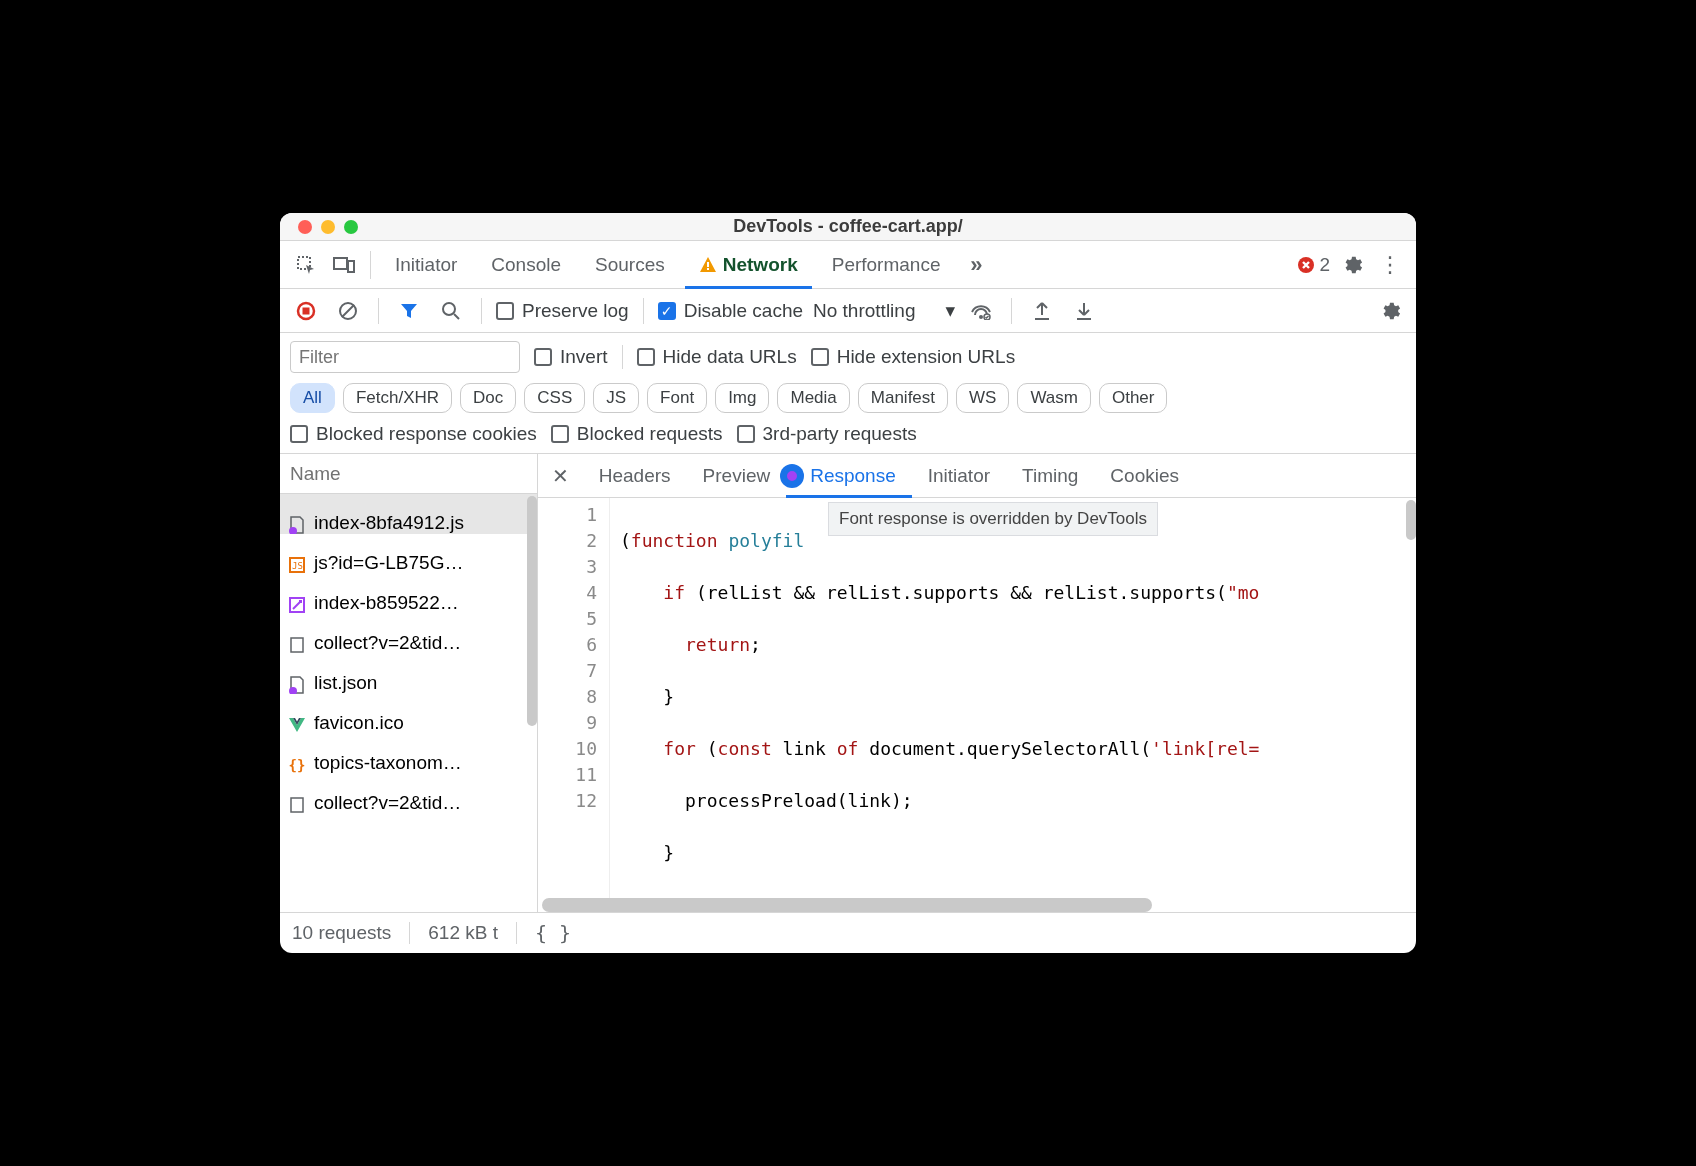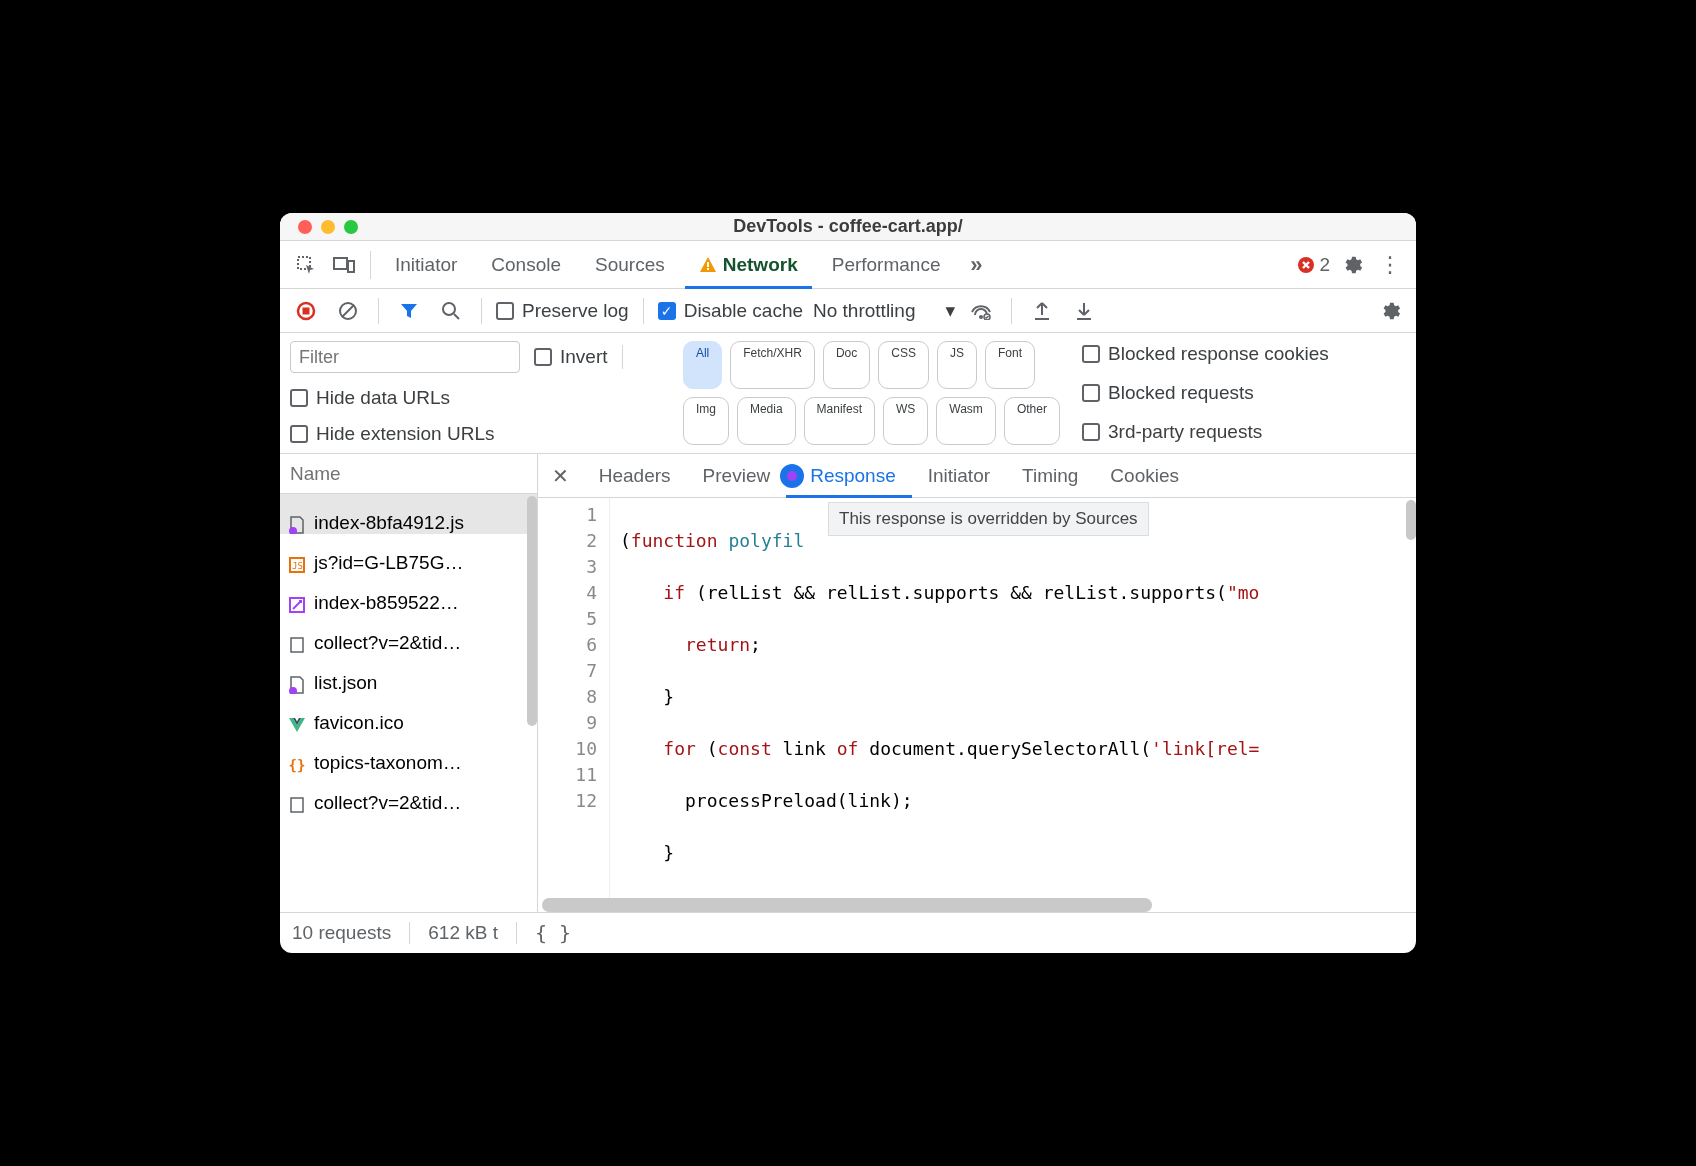--- a/index.html
+++ b/index.html
@@ -62,28 +62,28 @@
     }
     .net-toolbar1 .sep { width:1px; height:26px; background: #d6d6d6; margin: 0 4px; }
     .cbcontainer { display:flex; align-items:center; gap:8px; }
     .cbox { width:18px; height:18px; border:2px solid #5f6367; border-radius:3px; display:inline-flex; align-items:center; justify-content:center; }
     .cbox.checked { background:#1a73e8; border-color:#1a73e8; color:#fff; font-size:14px; }
 
     .net-toolbar2 {
       border-bottom: 1px solid #d6d6d6;
       padding: 8px 10px;
       display:flex;
-      flex-direction: row;
-      gap: 18px;
+      flex-direction: column;
+      gap: 10px;
     }
     .filter-row { display:flex; align-items:center; gap: 14px; font-size:19px; color:#3c4043; flex-wrap: wrap; }
     .filter-input {
       width: 230px; height: 32px; border: 1px solid #cacaca; border-radius: 4px; padding: 0 8px; font-size: 18px; color:#777;
     }
-    .chip-row { display:flex; gap:8px; flex-wrap: wrap; font-size:12px; }
+    .chip-row { display:flex; gap:8px; flex-wrap: wrap; font-size:17px; }
     .chip { border:1px solid #cacaca; border-radius:10px; padding:4px 12px; cursor:pointer; color:#3c4043;}
     .chip.active { background:#d2e3fc; border-color:#d2e3fc; color:#174ea6; }
 
     .content-row { flex:1; display:flex; overflow:hidden; border-bottom:1px solid #d6d6d6;}
     .req-list { width: 258px; border-right:1px solid #d6d6d6; display:flex; flex-direction:column;}
     .req-header { height:40px; border-bottom:1px solid #d6d6d6; display:flex; align-items:center; padding:0 10px; font-size:19px; color:#737373;}
     .req-items { flex:1; overflow:auto; position: relative;}
     .req-item { height:40px; display:flex; align-items:flex-end; gap:8px; padding:0 8px; font-size:19px; cursor:pointer; white-space:nowrap; overflow:hidden; text-overflow:ellipsis;}
     .req-item.selected { background:#e6e6e6; }
     .req-icon { width:18px; height:18px; flex-shrink:0; display:flex; align-items:center; justify-content:center; font-size:14px; }
@@ -408,21 +408,21 @@
 <div><span>      </span><span class="kw">return</span><span>;</span></div>
 <div><span>    }</span></div>
 <div><span>    </span><span class="kw">for</span><span> (</span><span class="kw">const</span><span> link </span><span class="kw">of</span><span> document.querySelectorAll(</span><span class="kw">'link[rel=</span></div>
 <div><span>      processPreload(link);</span></div>
 <div><span>    }</span></div>
 
 
 
 
 
-          <div class="tooltip">This response is overridden by Sources</div>
+          <div class="tooltip">Font response is overridden by DevTools</div>
         </div>
 
         <div class="hscroll">
             <div class="hscroll-thumb"></div>
           </div>
         <div class="detail-vscroll">
             <div class="detail-vthumb"></div>
           </div>
       </div>
     </div>

